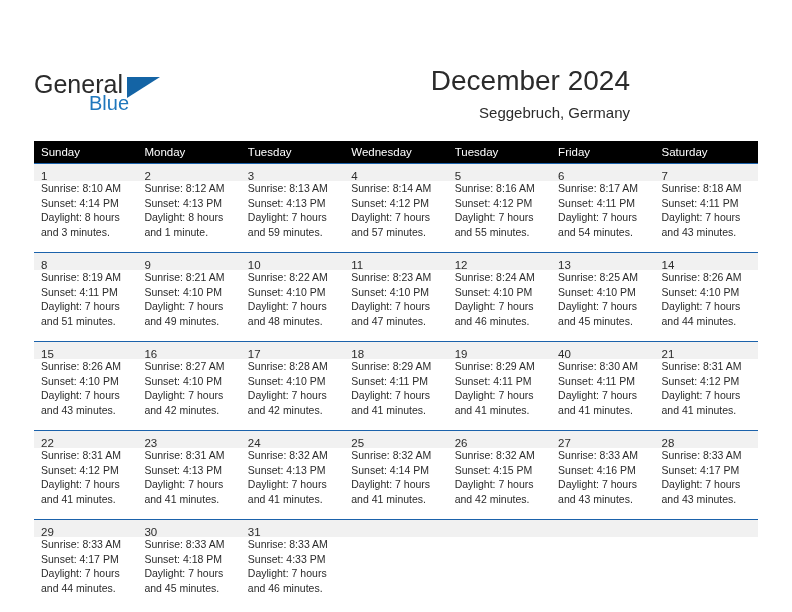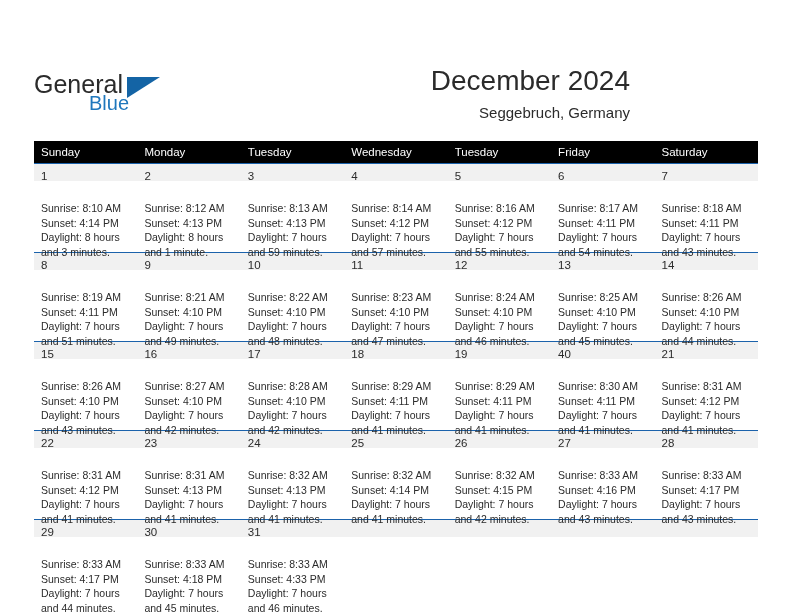--- a/index.html
+++ b/index.html
@@ -129,21 +129,21 @@
     height: 17px;
     padding: 2px 0 0 7px;
     box-sizing: border-box;
   }
   .daynum {
     font-size: 11.5px;
     color: #2b2b2b;
     line-height: 13px;
   }
   .daybody {
-    padding: 20px 4px 0 7px;
+    padding: 0 4px 0 7px;
   }
   .daybody div {
     font-size: 10.5px;
     line-height: 14.6px;
     color: #2b2b2b;
     white-space: nowrap;
   }
 </style>
 </head>
 <body>

